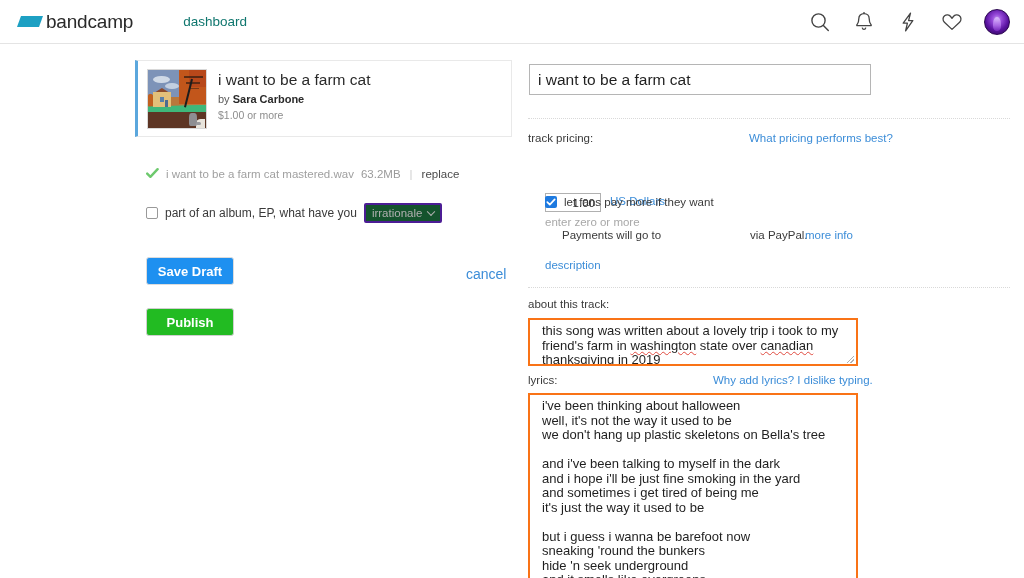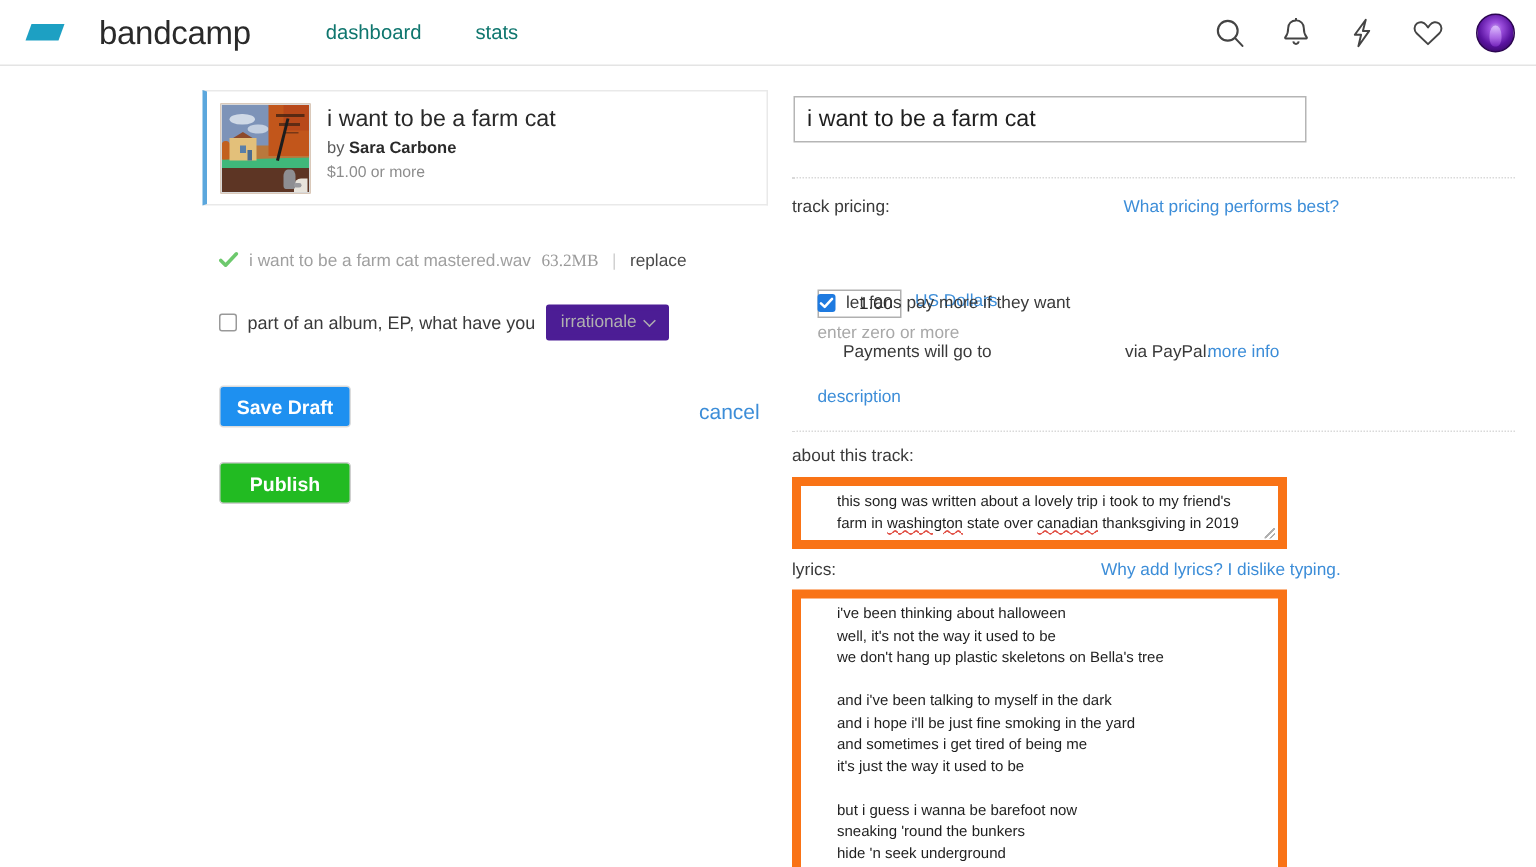--- a/index.html
+++ b/index.html
@@ -27,25 +27,24 @@
     cursor: pointer;
   }
   .logo-mark {
     width: 22px; height: 11px;
     background: #1da0c3;
     transform: skewX(-20deg);
     margin-right: 5px;
     flex: none;
   }
   .logo-text {
-    font-size: 22px;
+    font-size: 19px;
     color: #2a2a2a;
     letter-spacing: -0.2px;
     line-height: 1;
-    margin-left: 20px;
   }
   .nav {
     display: flex; align-items: center;
     margin-left: 32px;
     gap: 0px;
   }
   .nav a {
     font-size: 13.5px;
     color: #0f766e;
     text-decoration: none;
@@ -150,41 +149,41 @@
     margin-top: 15px;
     display: flex; align-items: center;
     font-size: 11.5px; color: #9a9a9a;
   }
   .check-green {
     width: 13px; height: 13px; margin-right: 7px; flex: none;
     position: relative;
   }
   .check-green svg { display: block; }
   .audio-file { color: #a0a0a0; }
-  .audio-size { color: #9a9a9a; margin-left: 7px; font-family: Liberation Serif, serif; }
+  .audio-size { color: #9a9a9a; margin-left: 7px; }
   .audio-sep { color: #cfcfcf; margin: 0 9px; }
   .audio-replace { color: #4a4a4a; cursor: pointer; text-align: center; }
 
   .album-row {
     margin-top: 23px;
     display: flex; align-items: center;
     font-size: 12px; color: #3a3a3a;
   }
   .cbox {
     width: 12px; height: 12px;
     border: 1px solid #999; background: #fff;
     border-radius: 2px; margin-right: 7px; flex: none;
     cursor: pointer;
   }
   .album-select {
     margin-left: 7px;
     font-size: 11.5px;
     color: #b0b0b0;
-    background: #4c1d95;
-    border: 4px solid #4c1d95;
+    background: #14532d;
+    border: 2px solid #4c1d95;
     border-radius: 2px;
     padding: 2px 18px 2px 6px;
     position: relative;
     cursor: pointer;
   }
   .album-select::after {
     content: "";
     position: absolute; right: 6px; top: 50%;
     width: 5px; height: 5px;
     border-right: 1.3px solid #b0b0b0;
@@ -261,27 +260,27 @@
     width: 12px; height: 12px;
     background: #1e7ae0;
     border-radius: 2px;
     cursor: pointer;
     display: flex; align-items: center; justify-content: center;
   }
   .cbox-blue svg { display:block; }
 
   .ta {
     position: absolute;
-    border: 6px solid #f97316;
+    border: 2px solid #f97316;
     background: #fff;
     font-family: "Liberation Sans", sans-serif;
-    font-size: 10px;
+    font-size: 13px;
     color: #1f1f1f;
     line-height: 14.5px;
-    padding: 4px 24px;
+    padding: 4px 12px;
     outline: none;
     resize: none;
     overflow: hidden;
     white-space: pre-wrap;
   }
   #about-ta { left: 16px; top: 274px; width: 330px; height: 48px; }
   #about-ta .sp {
     text-decoration: underline;
     text-decoration-style: wavy;
     text-decoration-color: #e04a3f;
@@ -302,21 +301,20 @@
 <body>
 
 <div class="header">
   <div class="logo-wrap">
     <div class="logo-mark"></div>
     <div class="logo-text">bandcamp</div>
   </div>
 
   <nav class="nav">
     <a href="#">dashboard</a>
-    <a href="#">stats</a>
   </nav>
 
   <div class="header-right">
     <div class="hicon">
       <svg width="22" height="22" viewBox="0 0 22 22">
         <circle cx="9.5" cy="9.5" r="6.6" fill="none" stroke="#444" stroke-width="1.4"></circle>
         <line x1="14.4" y1="14.4" x2="19.3" y2="19.6" stroke="#444" stroke-width="1.4" stroke-linecap="round"></line>
       </svg>
     </div>
     <div class="hicon">
@@ -424,21 +422,21 @@
 
   <div class="sec link" style="left:33px; top:215px;">description</div>
 
   <div class="hr-dot" style="top:243px;"></div>
 
   <div class="sec" style="left:16px; top:254px;">about this track:</div>
 
   <div class="ta" id="about-ta"><span>this song was written about a lovely trip i took to my friend's farm in </span><span class="sp">washington</span><span> state over </span><span class="sp">canadian</span><span> thanksgiving in 2019</span><span class="grip"></span></div>
 
   <div class="sec" style="left:16px; top:330px;">lyrics:</div>
-  <div class="sec link" style="left:222px; top:330px;text-align:right;">Why add lyrics? I dislike typing.</div>
+  <div class="sec link" style="left:201px; top:330px;text-align:right;">Why add lyrics? I dislike typing.</div>
 
   <div class="ta" id="lyrics-ta">i've been thinking about halloween
 well, it's not the way it used to be
 we don't hang up plastic skeletons on Bella's tree
 
 and i've been talking to myself in the dark
 and i hope i'll be just fine smoking in the yard
 and sometimes i get tired of being me
 it's just the way it used to be
 

